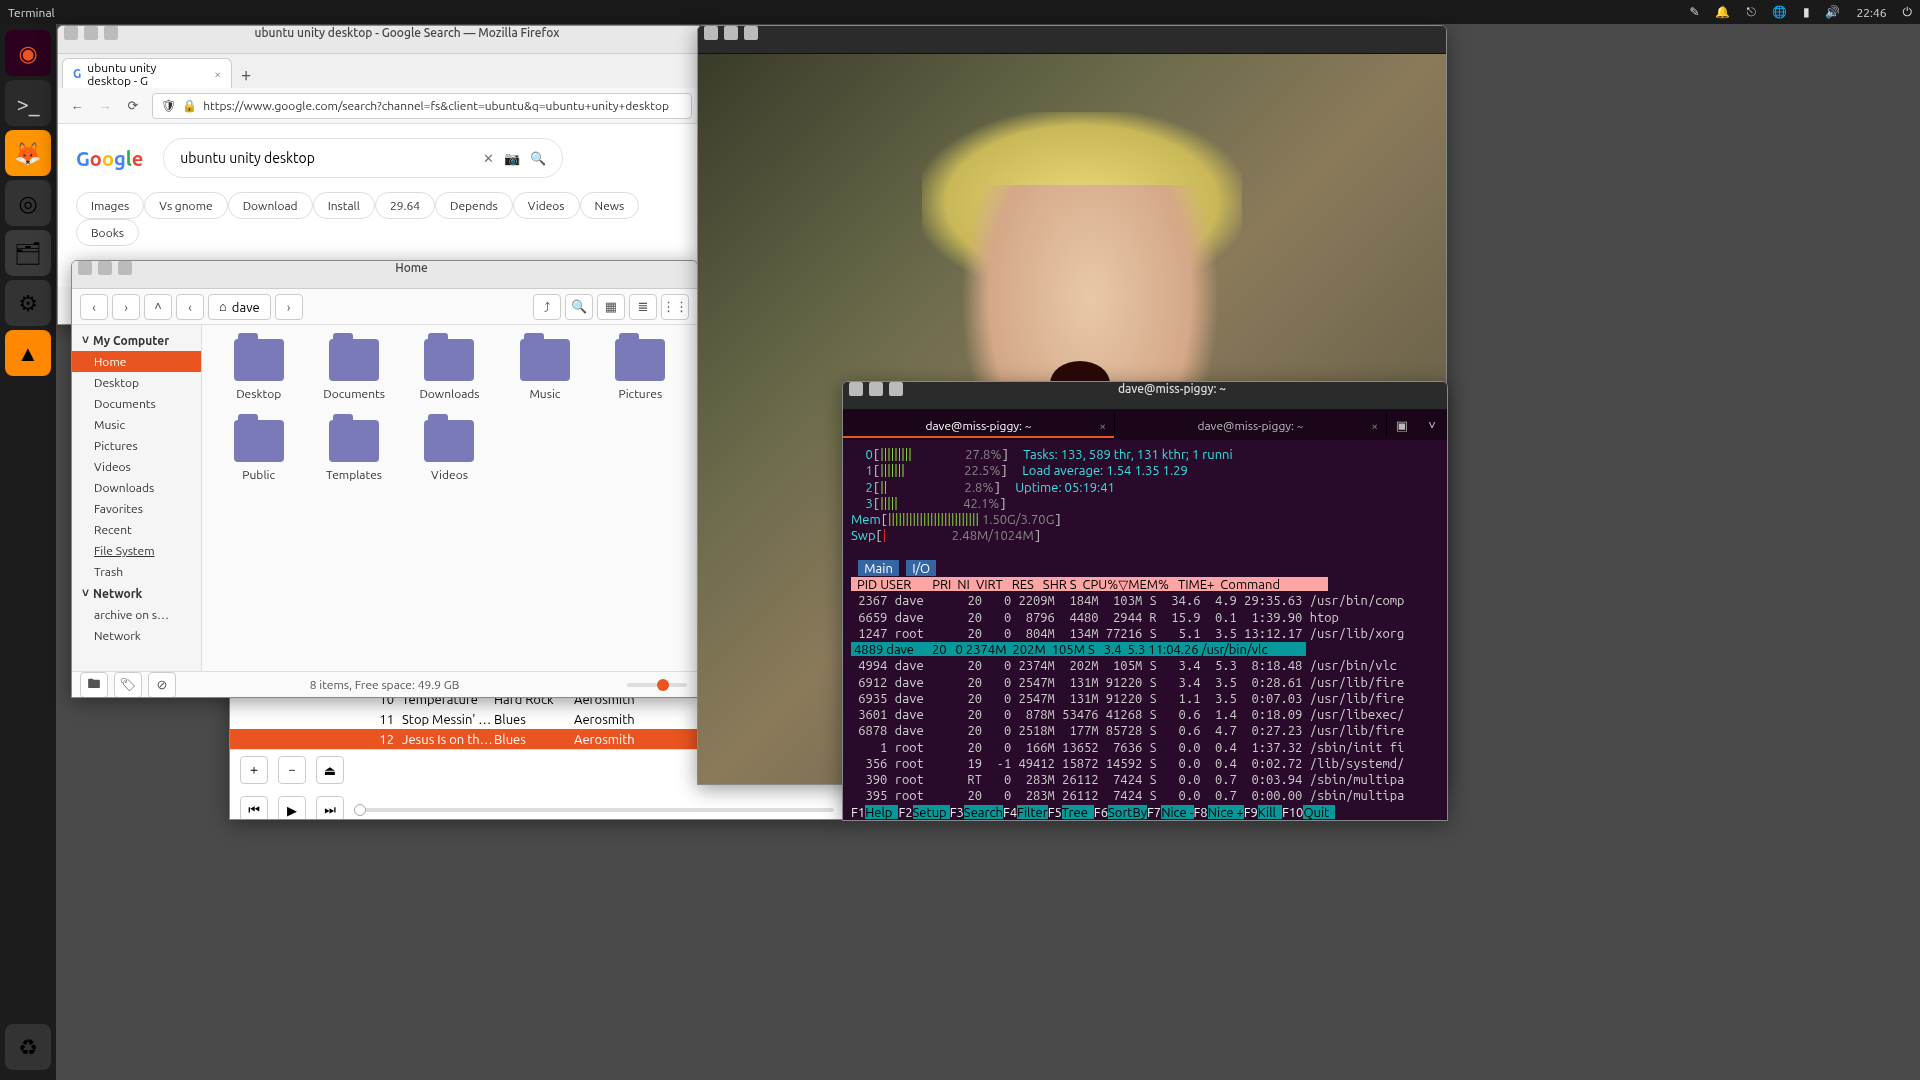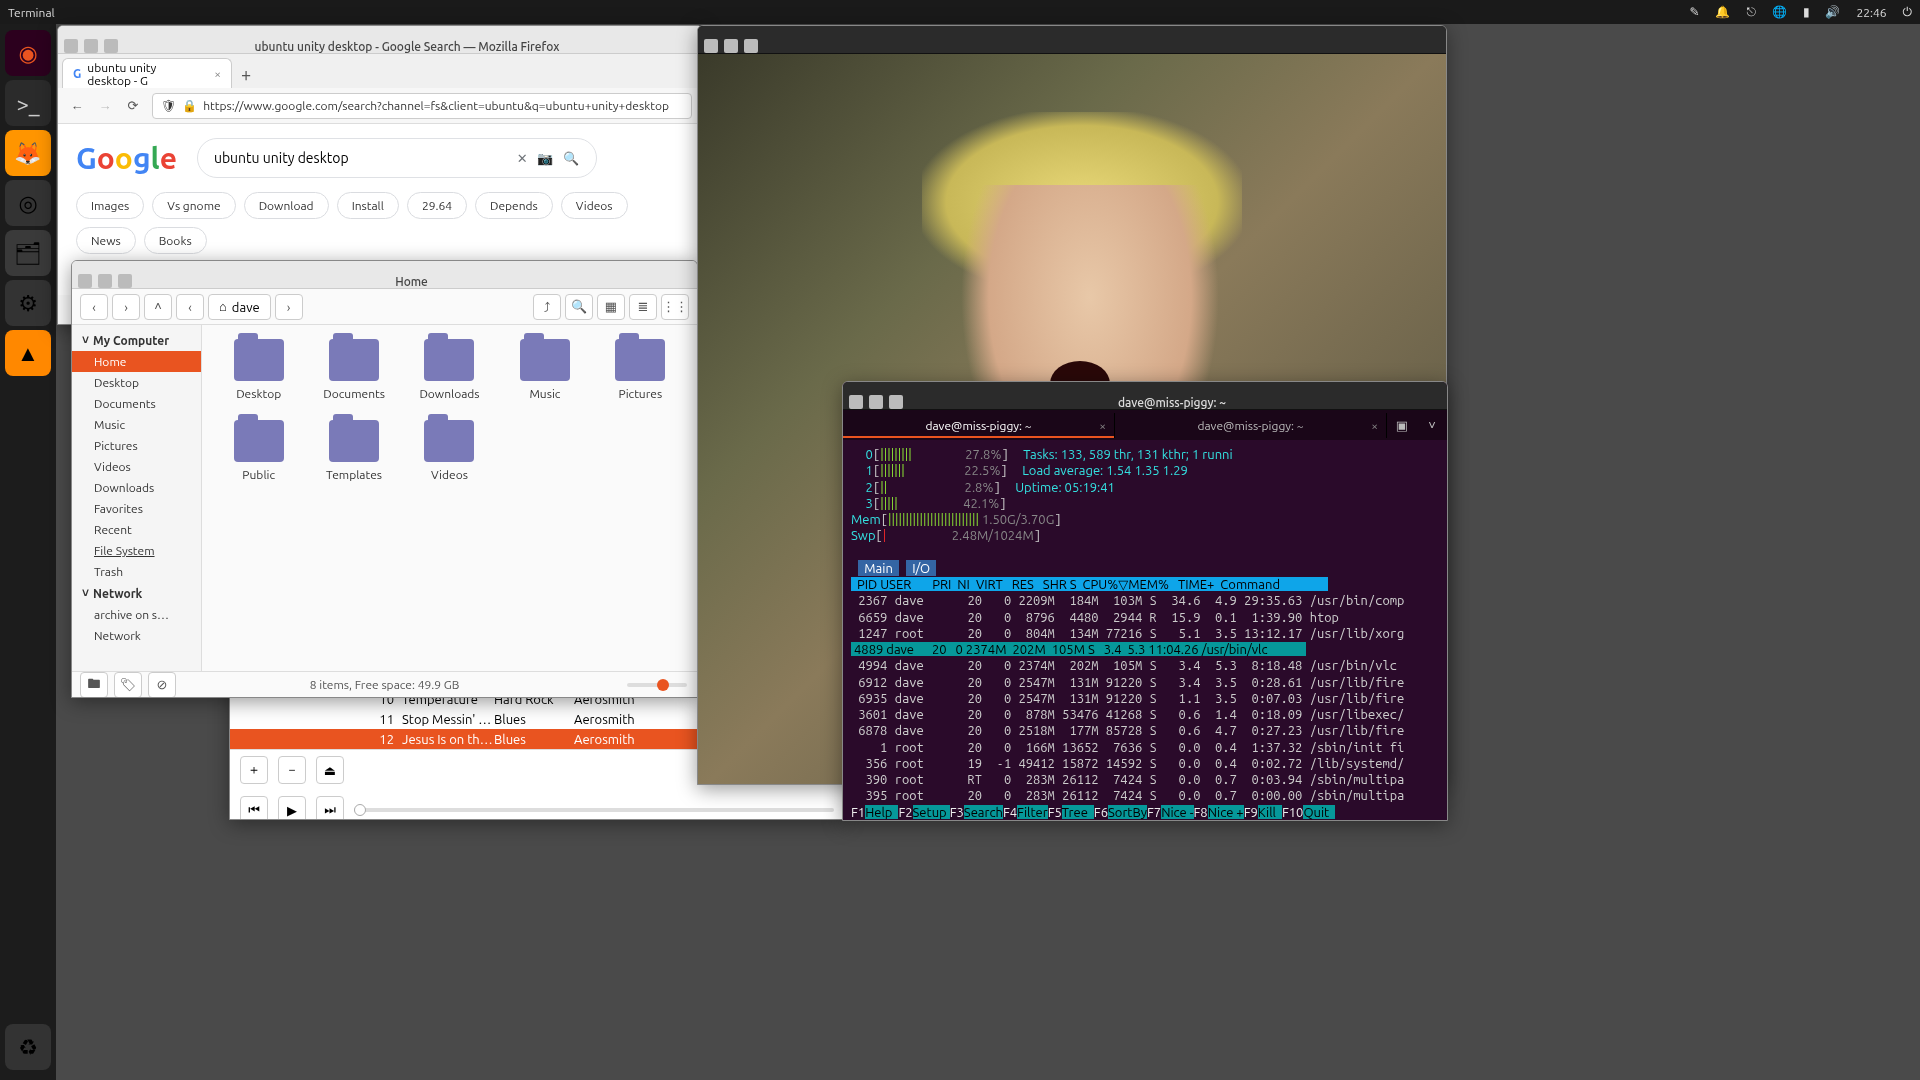--- a/index.html
+++ b/index.html
@@ -16,42 +16,42 @@
 .launcher-item.term{background:#2b2b2b;color:#ccc}
 .launcher-item.ff{background:#ff9500}
 .launcher-item.rb{background:#333}
 .launcher-item.files{background:#3a3a3a}
 .launcher-item.settings{background:#333}
 .launcher-item.vlc{background:#ff8800}
 .launcher-item.trash{margin-top:auto;margin-bottom:10px;background:#333}
 
 
 .window{position:absolute;background:#fafafa;border:1px solid #888;border-radius:6px 6px 0 0;box-shadow:0 4px 20px rgba(0,0,0,.4);overflow:hidden;display:flex;flex-direction:column}
-.titlebar{height:28px;background:#e8e8e8;border-bottom:1px solid #ccc;display:flex;align-items:flex-end;padding:0 6px;font-size:12px;color:#444}
+.titlebar{height:28px;background:#e8e8e8;border-bottom:1px solid #ccc;display:flex;align-items:flex-start;padding:0 6px;font-size:12px;color:#444}
 .titlebar.dark{background:#2b2b2b;color:#ddd;border-bottom:1px solid #111}
 .win-btns{display:flex;gap:6px}
 .win-btn{width:14px;height:14px;border-radius:2px;background:#bbb;display:inline-block}
 .win-btn.close{background:#bbb}
 .title-text{flex:1;text-align:center;font-weight:500}
 
 
 .ff-window{left:57px;top:25px;width:646px;height:300px}
 .tabbar{height:34px;background:#f0f0f0;display:flex;align-items:flex-end;padding:0 4px}
 .tab{height:30px;background:#fff;border:1px solid #ccc;border-bottom:none;border-radius:6px 6px 0 0;padding:0 10px;display:flex;align-items:center;gap:6px;font-size:12px;max-width:170px}
 .tab-x{margin-left:6px;color:#888}
 .tab-plus{width:28px;height:28px;display:flex;align-items:center;justify-content:center;color:#555;font-size:18px}
 .urlbar-row{height:36px;display:flex;align-items:center;gap:10px;padding:0 10px;background:#f7f7f7;border-bottom:1px solid #ddd}
 .nav-icon{width:18px;text-align:center;color:#555}
 .urlfield{flex:1;height:26px;border:1px solid #ccc;border-radius:4px;background:#fff;display:flex;align-items:center;padding:0 8px;font-size:12px;gap:6px;color:#333}
 .google-body{padding:14px 18px;background:#fff;overflow:hidden}
-.glogo{font-size:30px;font-weight:600;display:inline-block;margin-right:20px}
+.glogo{font-size:20px;font-weight:600;display:inline-block;margin-right:20px}
 .glogo span:nth-child(1){color:#4285f4}.glogo span:nth-child(2){color:#ea4335}.glogo span:nth-child(3){color:#fbbc05}.glogo span:nth-child(4){color:#4285f4}.glogo span:nth-child(5){color:#34a853}.glogo span:nth-child(6){color:#ea4335}
 .gsearch{display:inline-flex;align-items:center;border:1px solid #dfe1e5;border-radius:22px;height:40px;padding:0 16px;width:400px;gap:10px}
 .gsearch input{border:none;outline:none;flex:1;font-size:14px}
-.chips{margin-top:14px;display:flex;gap:8px;flex-wrap:wrap}
+.chips{margin-top:14px;display:flex;flex-wrap:wrap}
 .chip{border:1px solid #dadce0;border-radius:18px;padding:6px 14px;font-size:12px;color:#333;background:#fff}
 .results-meta{margin-top:14px;font-size:12px;color:#70757a}
 
 
 .files-window{left:71px;top:260px;width:627px;height:438px}
 .files-toolbar{height:36px;display:flex;align-items:center;padding:0 8px;gap:4px;background:#fafafa;border-bottom:1px solid #ddd}
 .tb-btn{width:28px;height:26px;border:1px solid #ccc;border-radius:4px;display:flex;align-items:center;justify-content:center;background:#fff;color:#555;font-size:13px}
 .path-seg{height:26px;border:1px solid #ccc;border-radius:4px;padding:0 10px;display:flex;align-items:center;background:#fff;gap:5px}
 .tb-right{margin-left:auto;display:flex;gap:4px}
 .files-body{flex:1;display:flex;overflow:hidden}
@@ -92,21 +92,21 @@
 
 .term-window{left:842px;top:381px;width:606px;height:440px;background:#2a0a2a}
 .term-tabs{height:30px;background:#1a0618;display:flex;align-items:center}
 .term-tab{flex:1;text-align:center;color:#bbb;font-size:12px;padding:6px;position:relative;border-right:1px solid #000}
 .term-tab.active{color:#fff}
 .term-tab.active::after{content:"";position:absolute;bottom:0;left:0;right:0;height:2px;background:#e95420}
 .term-tab-x{position:absolute;right:8px;color:#888}
 .term-newtab{width:30px;text-align:center;color:#bbb}
 .term-body{flex:1;padding:6px 8px;font-family:"Ubuntu Mono",monospace;font-size:13px;color:#ccc;line-height:1.25;overflow:hidden;white-space:pre}
 .tc-cyan{color:#34e2e2}.tc-green{color:#8ae234}.tc-red{color:#ef2929}.tc-grey{color:#888}
-.htop-hdr{background:#0ea5e9;color:#000}
+.htop-hdr{background:#fca5a5;color:#000}
 .htop-sel{background:#06989a;color:#000}
 .htop-foot{background:#06989a;color:#000}
 .htop-key{background:#2a0a2a;color:#eee}
 .tab-badge{display:inline-block;background:#3465a4;color:#fff;padding:0 6px}
 </style>
 </head>
 <body>
 
 <div class="topbar">
   <span>Terminal</span>

